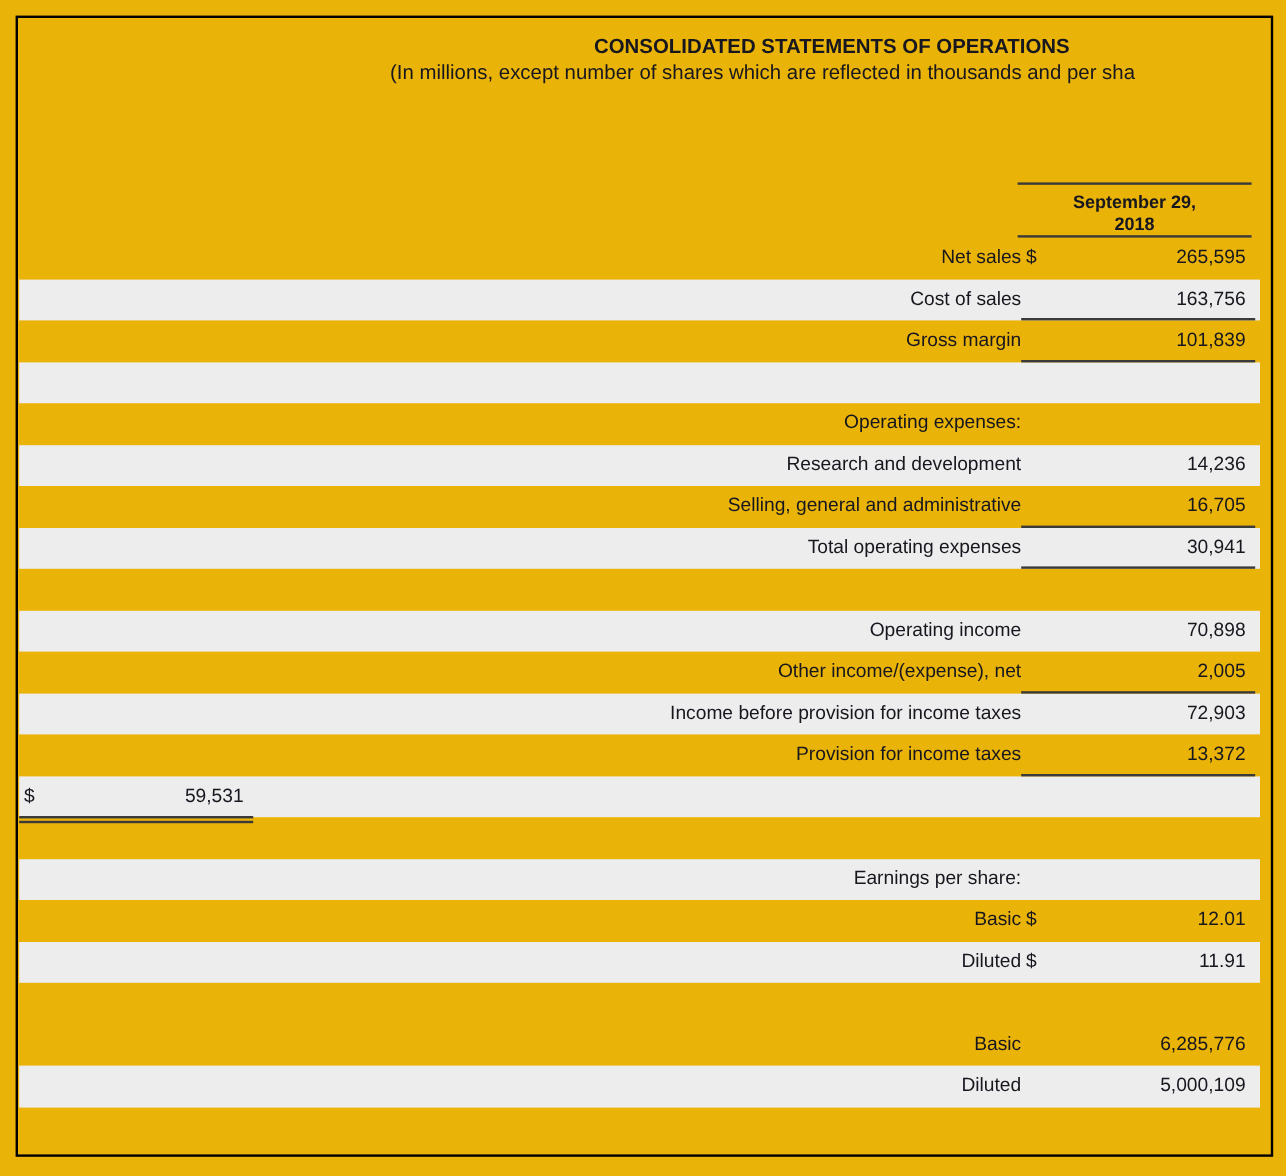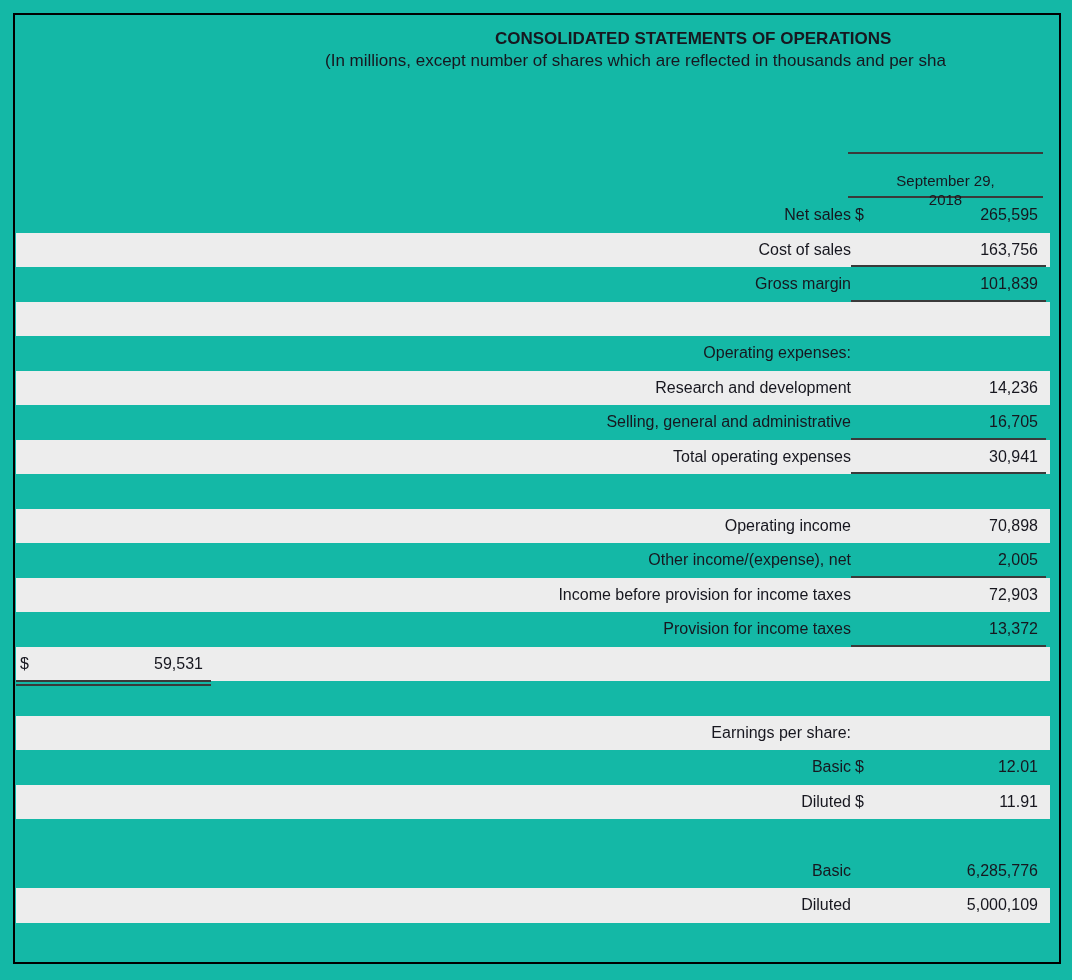--- a/index.html
+++ b/index.html
@@ -6,21 +6,21 @@
     --text:#17171f;
     --shade:#ededed;
     --rule:#3a3a3a;
     --border:#000000;
   }
   html,body{margin:0;padding:0;}
   body{background:#ffffff;}
   .page{
     position:relative;
     width:1072px;height:980px;
-    background:#14b8a6;
+    background:#eab308;
     font-family:"Liberation Sans", sans-serif;
     color:var(--text);
     overflow:hidden;
   }
   .page-border{
     position:absolute;left:13px;top:13px;
     width:1044px;height:947px;
     border:2px solid var(--border);
     overflow:hidden;
   }
@@ -31,22 +31,22 @@
   .subtitle{
     position:absolute;left:310px;top:36px;
     font-size:17px;white-space:nowrap;
     max-width:734px;overflow:hidden;
   }
   .period-header{
     position:absolute;left:833px;top:137px;
     width:195px;height:46px;box-sizing:border-box;
     border-top:2px solid var(--rule);
     border-bottom:2px solid var(--rule);
-    text-align:center;font-weight:normal;font-size:15px;line-height:19px;
-    padding-top:17px;
+    text-align:center;font-weight:bold;font-size:15px;line-height:19px;
+    padding-top:5px;
   }
   .rows{
     position:absolute;left:1px;top:183px;
     width:1034px;
   }
   .row{
     height:34.5px;
     display:flex;align-items:center;
     font-size:16px;
   }

